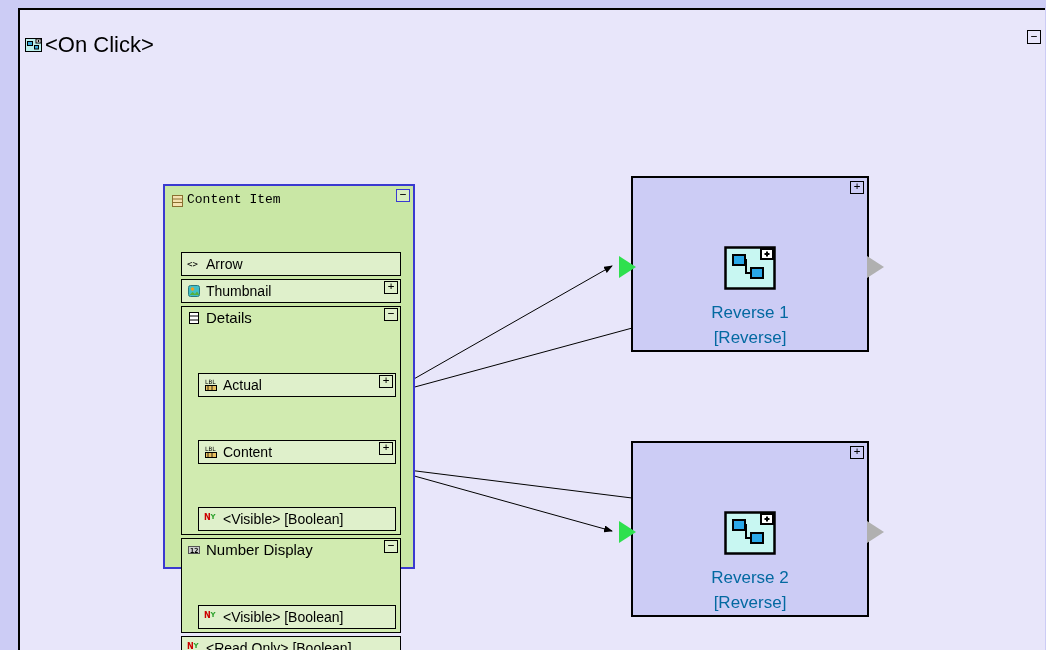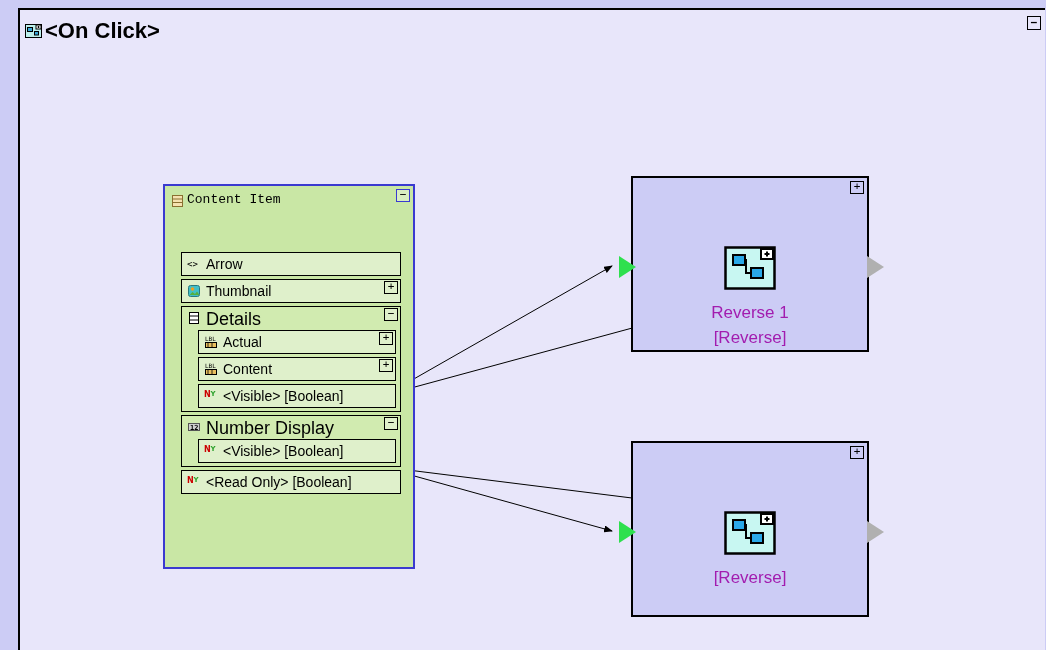--- a/index.html
+++ b/index.html
@@ -23,24 +23,23 @@
     width: 1027px;
     height: 642px;
     background: #e8e6fa;
     border-left: 2px solid #000;
     border-top: 2px solid #000;
     box-sizing: border-box;
   }
   #titlebar {
     position: absolute;
     left: 0;
-    top: 2px;
+    top: 16px;
     height: 38px;
     width: 100%;
-    font-weight: bold;
   }
   #title-icon {
     position: absolute;
     left: 5px;
     top: 12px;
     width: 17px;
     height: 14px;
   }
   #title-text {
     position: absolute;
@@ -180,29 +179,30 @@
     position: absolute;
     left: 5px;
     top: 4px;
     width: 15px;
     height: 14px;
   }
   .group-head .row-label {
     position: absolute;
     left: 24px;
     top: 2px;
-    font-size: 18px;
+    font-size: 15px;
     color: #000;
     white-space: nowrap;
   }
   .group-children {
     margin: 0 4px 3px 16px;
   }
   .group-children .row {
     margin-bottom: 3px;
+    margin-top: 43px;
   }
   .group-children .row:last-child {
     margin-bottom: 0;
   }
 
   
   .ico {
     display: block;
     width: 100%;
     height: 100%;
@@ -250,21 +250,21 @@
     width: 52px;
     height: 44px;
   }
   .node .node-caption {
     position: absolute;
     left: 0;
     right: 0;
     top: 122px;
     text-align: center;
     font-size: 17px;
-    color: #a21caf;
+    color: #0369a1;
     line-height: 25px;
   }
   .port {
     position: absolute;
     width: 0;
     height: 0;
   }
   .port-in {
     left: -14px;
     top: 78px;
@@ -465,19 +465,20 @@
       <svg class="ico" viewBox="0 0 52 44" xmlns="http://www.w3.org/2000/svg">
         <rect x="1.5" y="1.5" width="49" height="41" fill="#c8f7f2" stroke="#000" stroke-width="2.5"></rect>
         <path d="M14 14 H22 V27 H40" fill="none" stroke="#000" stroke-width="2"></path>
         <rect x="9" y="9" width="12" height="10" fill="#2aa8e8" stroke="#000" stroke-width="2"></rect>
         <rect x="27" y="22" width="12" height="10" fill="#2aa8e8" stroke="#000" stroke-width="2"></rect>
         <rect x="37" y="3" width="12" height="10" fill="#fff" stroke="#000" stroke-width="2"></rect>
         <path d="M43 5.5 v5 M40.5 8 h5" stroke="#000" stroke-width="2"></path>
       </svg>
     </span>
     <div class="node-caption">
+      <div>Reverse 2</div>
       <div>[Reverse]</div>
     </div>
     <div class="port port-in"></div>
     <div class="port port-out"></div>
   </div>
 
 </div>
 
 </body></html>

